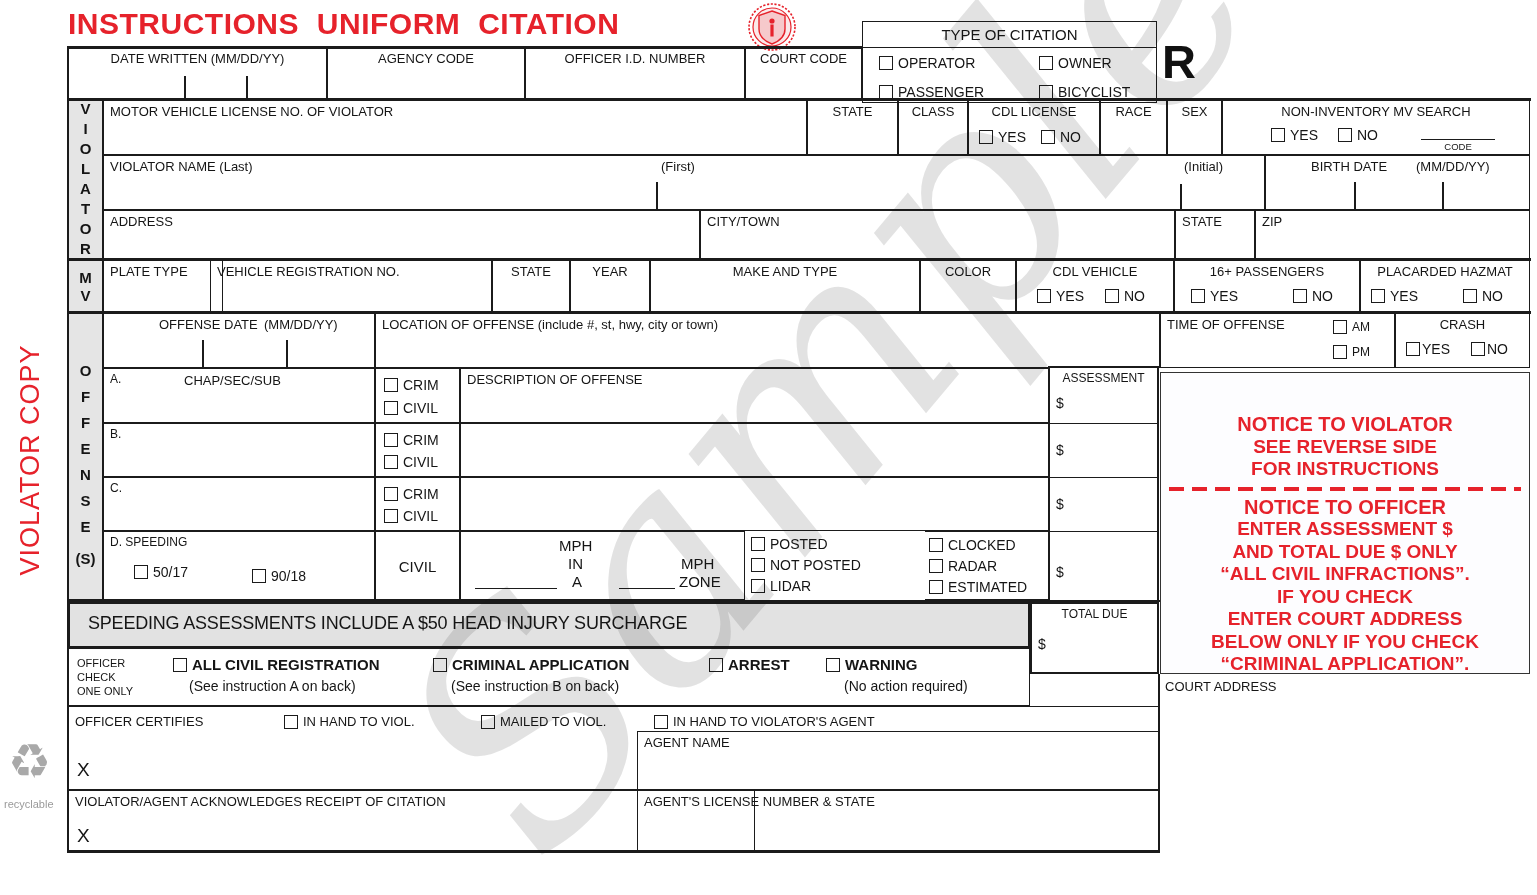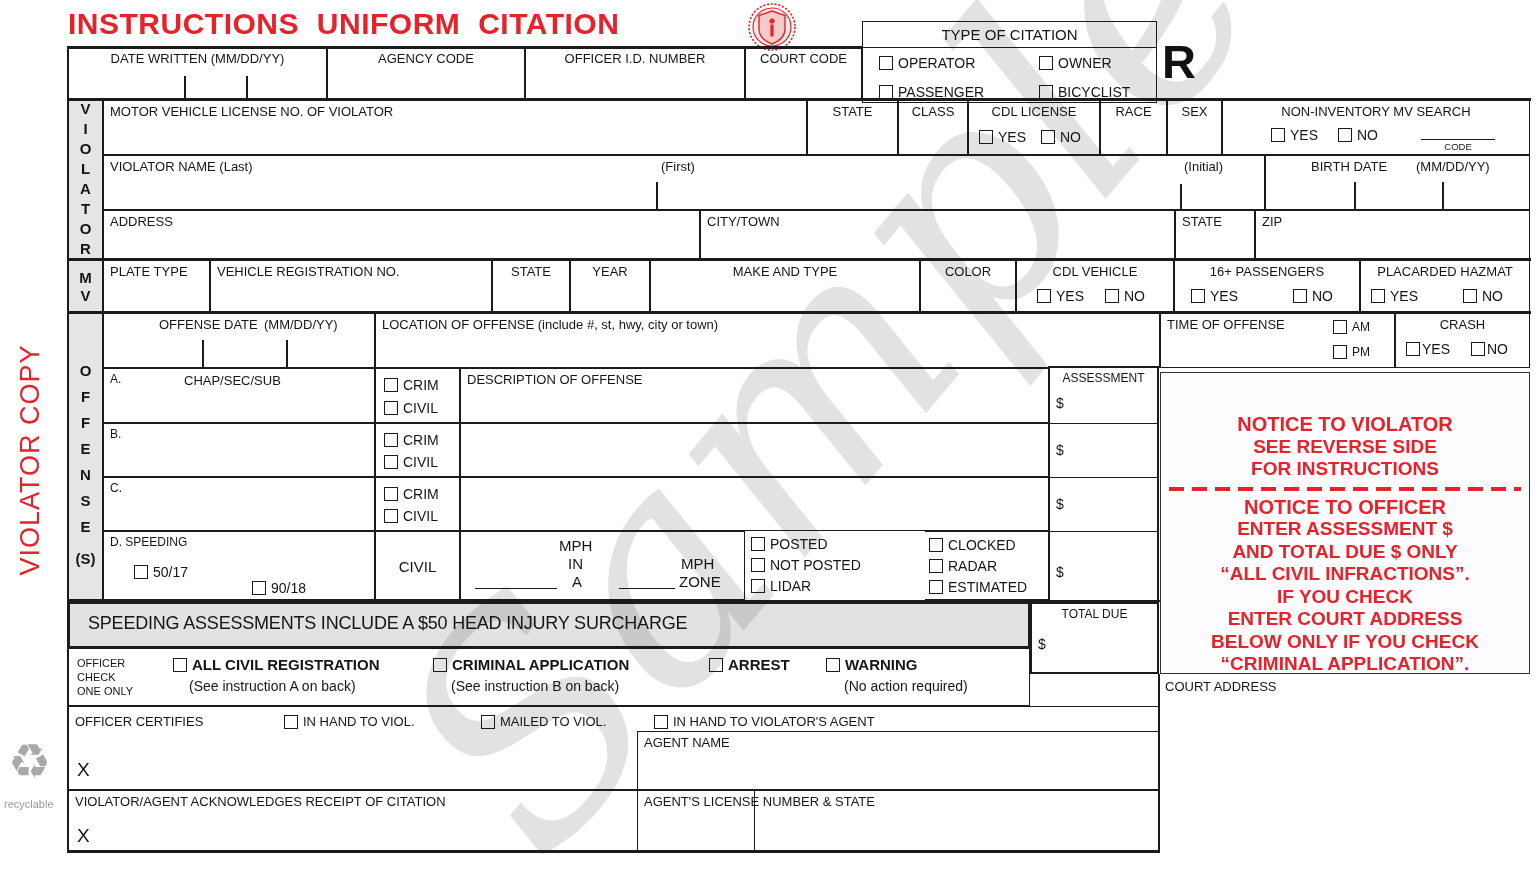--- a/index.html
+++ b/index.html
@@ -162,21 +162,21 @@
   <div class="cell" style="left:1175px;top:210px;width:80px;height:50px">
     <span class="lab tl">STATE</span>
   </div>
   <div class="cell" style="left:1255px;top:210px;width:275px;height:50px">
     <span class="lab tl">ZIP</span>
   </div>
 
   <div class="side" style="left:68px;top:260px;width:35px;height:53px;justify-content:center">
     <span class="vtext" style="letter-spacing:1px">MV</span>
   </div>
-  <div class="cell" style="left:103px;top:260px;width:107px;height:53px">
+  <div class="cell" style="left:103px;top:260px;width:120px;height:53px">
     <span class="lab tl">PLATE TYPE</span>
   </div>
   <div class="cell" style="left:210px;top:260px;width:282px;height:53px">
     <span class="lab tl">VEHICLE REGISTRATION NO.</span>
   </div>
   <div class="cell" style="left:492px;top:260px;width:78px;height:53px">
     <span class="lab tc">STATE</span>
   </div>
   <div class="cell" style="left:570px;top:260px;width:80px;height:53px">
     <span class="lab tc">YEAR</span>
@@ -302,21 +302,21 @@
       </span>
   </div>
   <div class="cell" style="left:460px;top:477px;width:590px;height:54px"></div>
 
   <div class="cell" style="left:103px;top:531px;width:272px;height:69px">
     <span class="lab tl" style="font-size:12px">D. SPEEDING</span>
     <span class="opt" style="left:30px;top:32px">
       <span class="cb"></span>
       <span>50/17</span>
       </span>
-    <span class="opt" style="left:148px;top:48px">
+    <span class="opt" style="left:148px;top:36px">
       <span class="cb"></span>
       <span>90/18</span>
       </span>
   </div>
   <div class="cell" style="left:375px;top:531px;width:85px;height:69px">
     <span style="position:absolute;left:0;right:0;top:26px;text-align:center;font-size:15px">CIVIL</span>
   </div>
   <div class="cell" style="left:460px;top:531px;width:285px;height:69px">
     <span class="lab" style="position:absolute;left:98px;top:6px;font-size:15px">MPH</span>
     <span class="lab" style="position:absolute;left:107px;top:24px;font-size:15px">IN</span>

